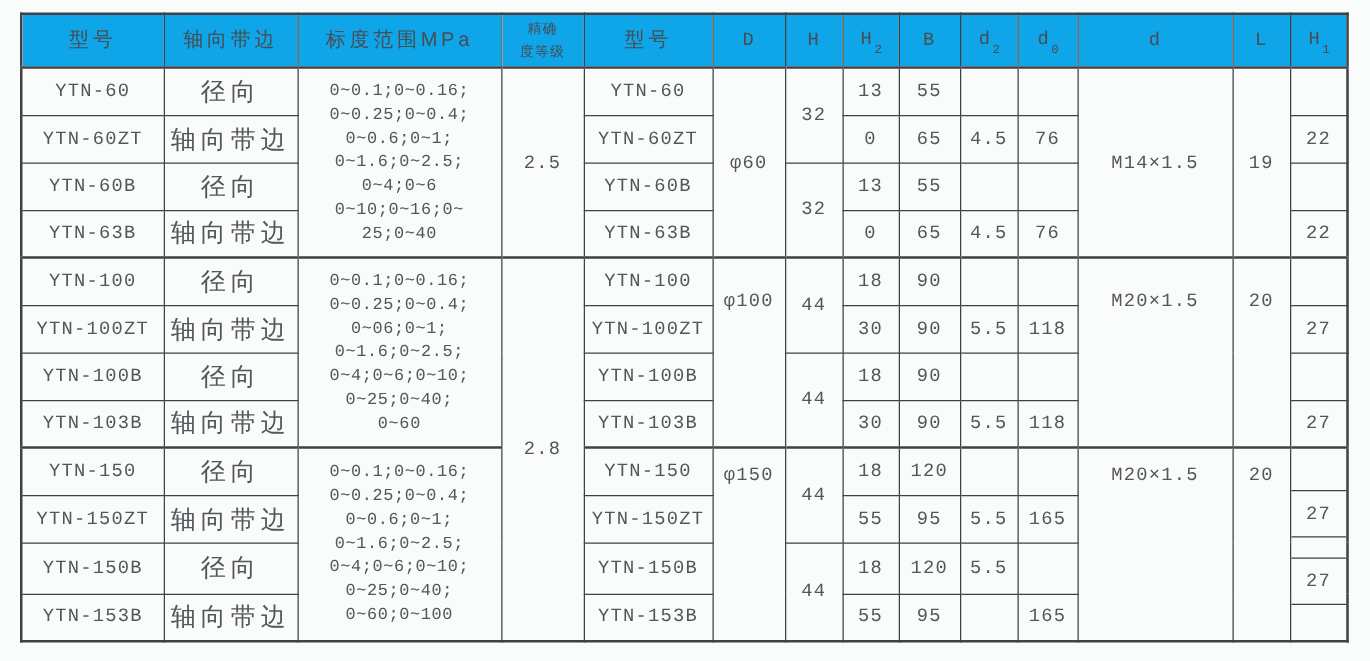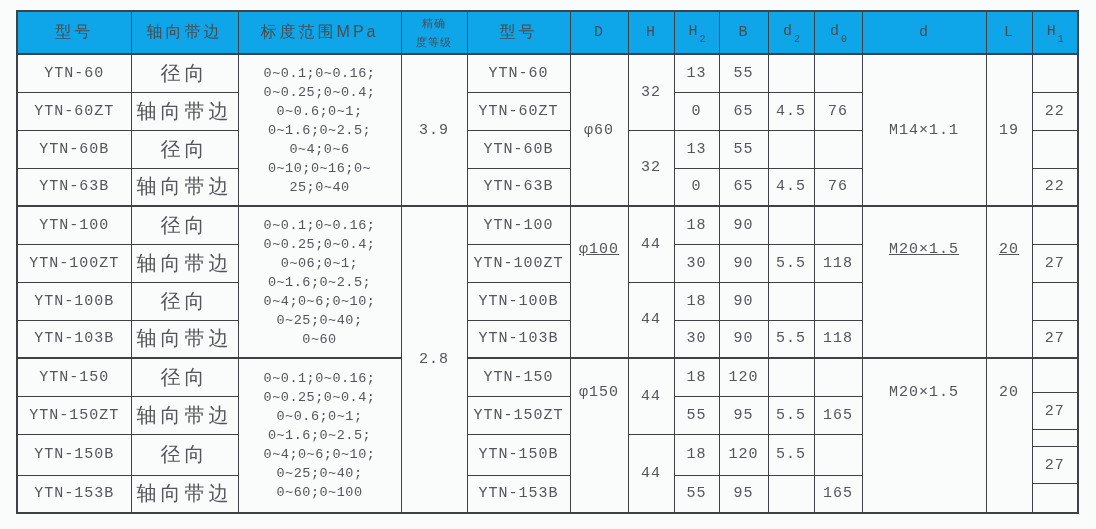--- a/index.html
+++ b/index.html
@@ -38,22 +38,22 @@
   tr.gb td{border-top-width:2.5px;}
   .lat{font-family:"Liberation Mono","DejaVu Sans Mono",monospace;font-size:15px;letter-spacing:1px;}
   .cjk{font-size:20px;letter-spacing:4px;}
   .range{
     font-family:"Liberation Mono","DejaVu Sans Mono",monospace;
     font-size:13.5px;
     line-height:19px;
     letter-spacing:0.5px;
     white-space:pre-line;
   }
-  .acc2{vertical-align:top;padding-top:34px;text-decoration:underline;}
-  .acc3{vertical-align:top;padding-top:25px;}
+  .acc2{vertical-align:top;padding-top:26px;}
+  .acc3{vertical-align:top;padding-top:13px;}
   .hdr2{line-height:19px;letter-spacing:1px;font-size:11px;}
   sub.s{font-size:10px;position:relative;top:3px;left:1px;letter-spacing:0;}
   td.h1special{padding:0;vertical-align:top;}
   .h1col{display:flex;flex-direction:column;height:153px;}
   .h1seg{
     flex:0 0 auto;
     border-bottom:1.5px solid #3e4245;
     display:flex;align-items:center;justify-content:center;
     font-family:"Liberation Mono","DejaVu Sans Mono",monospace;
     font-size:15px;letter-spacing:1px;color:#54565a;
@@ -110,29 +110,29 @@
   <tr class="row">
     <td class="lat">YTN-60</td>
     <td class="cjk">径向</td>
     <td class="range" rowspan="4">0~0.1;0~0.16;
 0~0.25;0~0.4;
 0~0.6;0~1;
 0~1.6;0~2.5;
 0~4;0~6
 0~10;0~16;0~
 25;0~40</td>
-    <td class="lat" rowspan="4">3.9</td>
+    <td class="lat" rowspan="4">2.5</td>
     <td class="lat">YTN-60</td>
     <td class="lat" rowspan="4">φ60</td>
     <td class="lat" rowspan="2">32</td>
     <td class="lat">13</td>
     <td class="lat">55</td>
     <td class="lat"></td>
     <td class="lat"></td>
-    <td class="lat" rowspan="4">M14×1.1</td>
+    <td class="lat" rowspan="4">M14×1.5</td>
     <td class="lat" rowspan="4">19</td>
     <td class="lat"></td>
   </tr>
   <tr class="row">
     <td class="lat">YTN-60ZT</td>
     <td class="cjk">轴向带边</td>
     <td class="lat">YTN-60ZT</td>
     <td class="lat">0</td>
     <td class="lat">65</td>
     <td class="lat">4.5</td>

